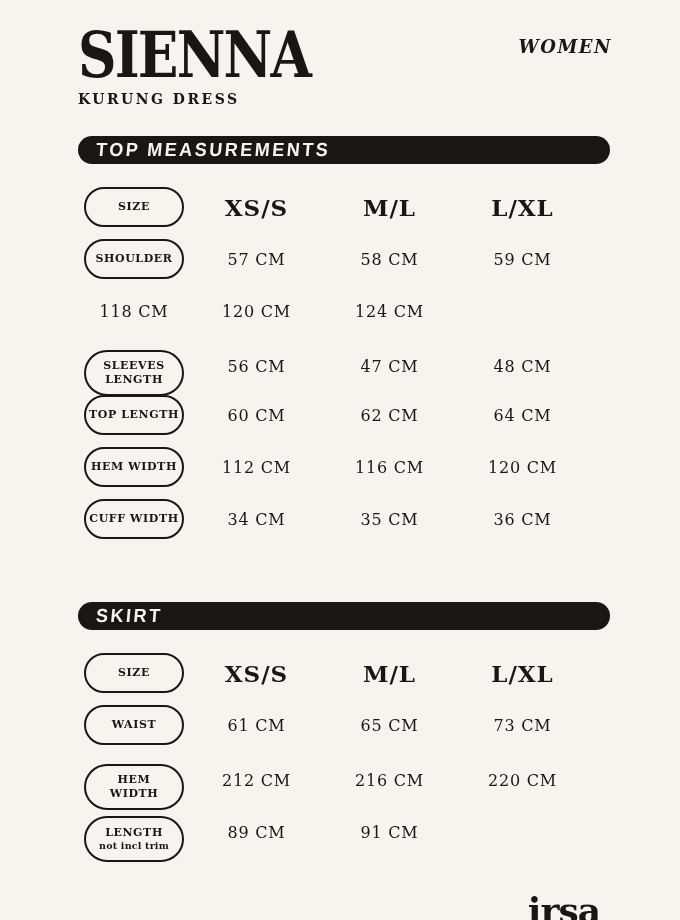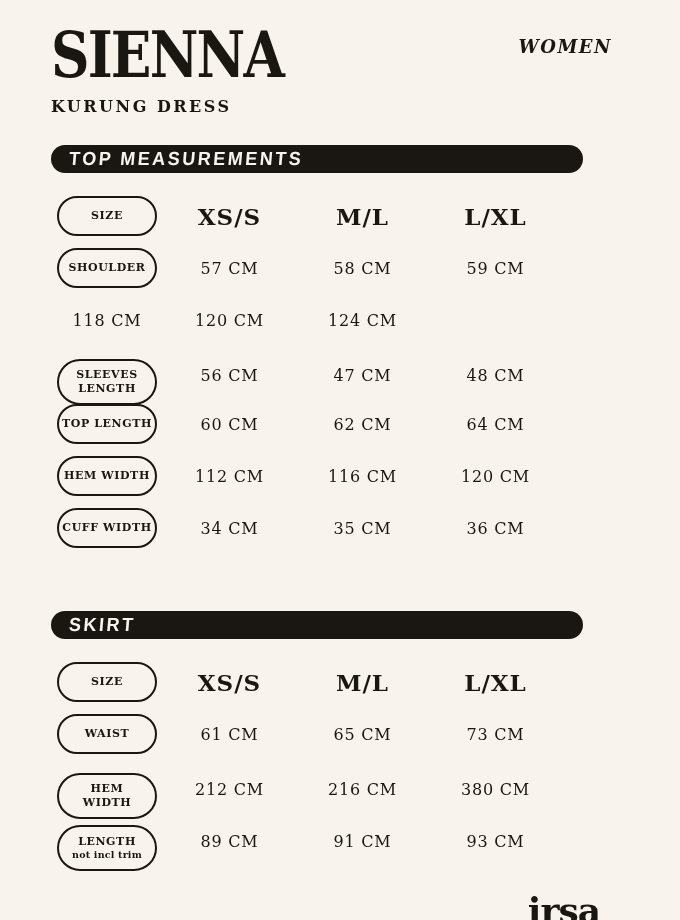--- a/index.html
+++ b/index.html
@@ -12,42 +12,42 @@
   body {
     width: 680px; height: 920px;
     background: var(--background);
     color: var(--ink);
     font-family: "DejaVu Serif", serif;
     overflow: hidden;
   }
   .page {
     position: relative;
     width: 680px; height: 920px;
-    padding: 26px 68px 0 51px;
+    padding: 26px 68px 0 78px;
   }
 
   
   .header {
     display: flex;
     justify-content: space-between;
     align-items: flex-start;
   }
   .brand-title {
     margin: 0;
     font-family: "DejaVu Serif", serif;
     font-weight: 700;
     font-size: 58px;
     line-height: 0.95;
     letter-spacing: -2px;
     transform: scaleY(1.08) scaleX(0.92);
     transform-origin: left top;
   }
   .product-name {
-    margin-top: 16px;
-    font-size: 16px;
+    margin-top: 10px;
+    font-size: 14px;
     font-weight: 600;
     letter-spacing: 2.5px;
   }
   .category {
     margin-top: 10px;
     font-size: 18px;
     font-weight: 700;
     letter-spacing: 1.5px;
     font-style: italic;
   }
@@ -237,29 +237,28 @@
         <div class="cell">73 CM</div>
       </div>
 
       <div class="row">
         <div class="pill two-line">
           <span class="pill-l1">HEM</span>
           <span class="pill-l2">WIDTH</span>
         </div>
         <div class="cell">212 CM</div>
         <div class="cell">216 CM</div>
-        <div class="cell">380 CM</div>
+        <div class="cell">220 CM</div>
       </div>
 
       <div class="row">
         <div class="pill two-line note">
           <span class="pill-l1">LENGTH</span>
           <span class="pill-l2">not incl trim</span>
         </div>
         <div class="cell">89 CM</div>
         <div class="cell">91 CM</div>
-        <div class="cell">93 CM</div>
       </div>
     </div>
   </section>
 
   <div class="logo">irsa</div>
 </div>
 
 </body></html>

